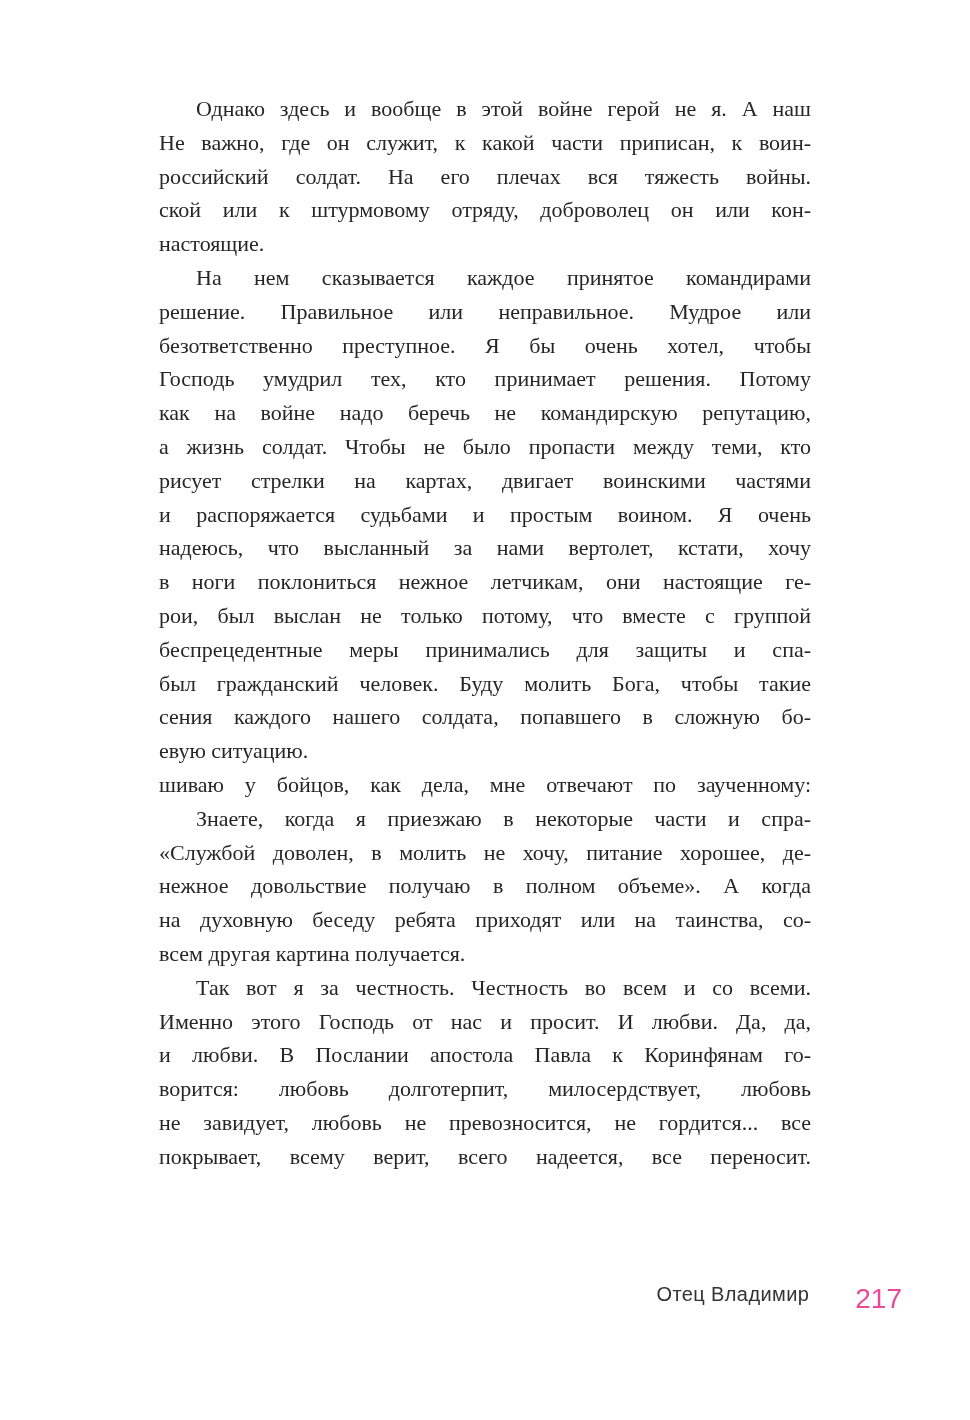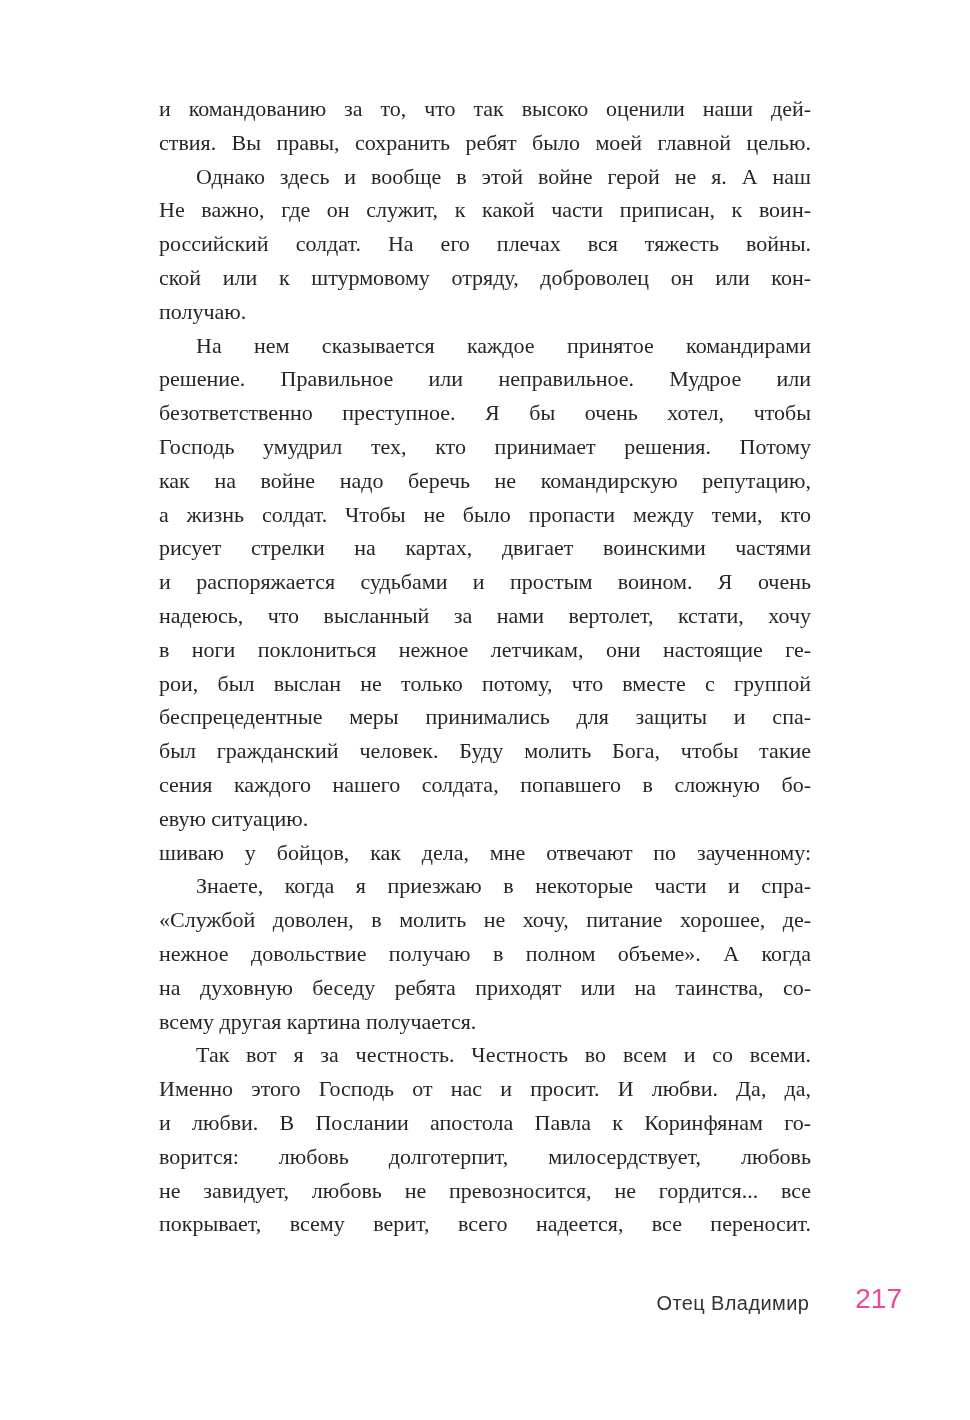--- a/index.html
+++ b/index.html
@@ -37,52 +37,48 @@
     text-indent: 37px;
   }
   .ln.last {
     text-align-last: left;
   }
   .footer {
     position: absolute;
     top: 1283px;
     right: 68px;
     display: flex;
-    align-items: flex-end;
+    align-items: flex-start;
     gap: 46px;
     font-family: "Liberation Sans", sans-serif;
   }
   .running-title {
     font-size: 20px;
     color: #333333;
     letter-spacing: 0.4px;
   }
   .page-number {
     font-size: 28px;
     color: #ec4899;
   }
 </style>
 </head>
 <body>
 
 <div class="page">
 
   <main class="text-block">
 
-    <p class="para">
-      <span class="ln">и командованию за то, что так высоко оценили наши дей-</span>
-      <span class="ln">ствия. Вы правы, сохранить ребят было моей главной целью.</span>
-    </p>
 
     <p class="para">
       <span class="ln first">Однако здесь и вообще в этой войне герой не я. А наш</span>
       <span class="ln">Не важно, где он служит, к какой части приписан, к воин-</span>
       <span class="ln">российский солдат. На его плечах вся тяжесть войны.</span>
       <span class="ln">ской или к штурмовому отряду, доброволец он или кон-</span>
-      <span class="ln last">получаю.</span>
+      <span class="ln last">настоящие.</span>
     </p>
 
     <p class="para">
       <span class="ln first">На нем сказывается каждое принятое командирами</span>
       <span class="ln">решение. Правильное или неправильное. Мудрое или</span>
       <span class="ln">безответственно преступное. Я бы очень хотел, чтобы</span>
       <span class="ln">Господь умудрил тех, кто принимает решения. Потому</span>
       <span class="ln">как на войне надо беречь не командирскую репутацию,</span>
       <span class="ln">а жизнь солдат. Чтобы не было пропасти между теми, кто</span>
       <span class="ln">рисует стрелки на картах, двигает воинскими частями</span>
@@ -95,21 +91,21 @@
       <span class="ln">сения каждого нашего солдата, попавшего в сложную бо-</span>
       <span class="ln last">евую ситуацию.</span>
     </p>
 
     <p class="para">
       <span class="ln">шиваю у бойцов, как дела, мне отвечают по заученному:</span>
       <span class="ln first">Знаете, когда я приезжаю в некоторые части и спра-</span>
       <span class="ln">«Службой доволен, в молить не хочу, питание хорошее, де-</span>
       <span class="ln">нежное довольствие получаю в полном объеме». А когда</span>
       <span class="ln">на духовную беседу ребята приходят или на таинства, со-</span>
-      <span class="ln last">всему другая картина получается.</span>
+      <span class="ln last">всем другая картина получается.</span>
     </p>
 
     <p class="para">
       <span class="ln first">Так вот я за честность. Честность во всем и со всеми.</span>
       <span class="ln">Именно этого Господь от нас и просит. И любви. Да, да,</span>
       <span class="ln">и любви. В Послании апостола Павла к Коринфянам го-</span>
       <span class="ln">ворится: любовь долготерпит, милосердствует, любовь</span>
       <span class="ln">не завидует, любовь не превозносится, не гордится... все</span>
       <span class="ln">покрывает, всему верит, всего надеется, все переносит.</span>
     </p>

